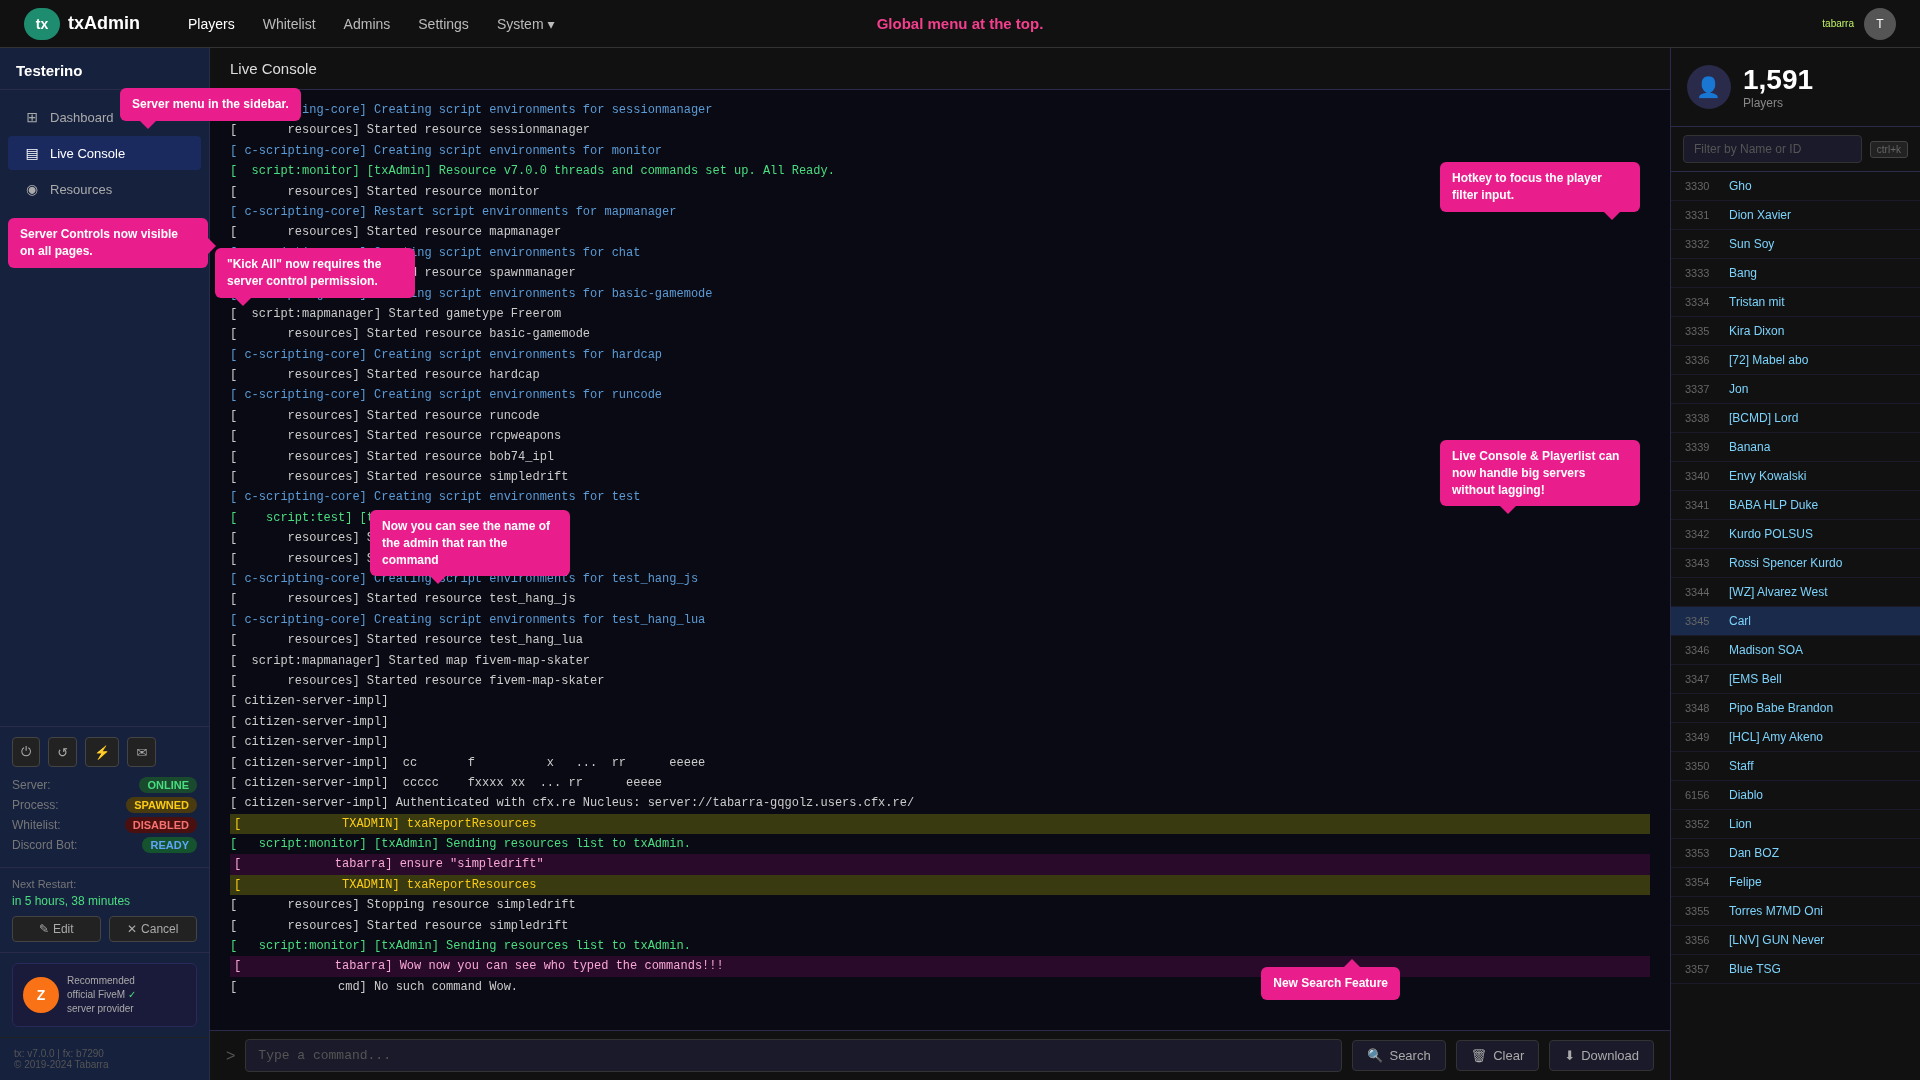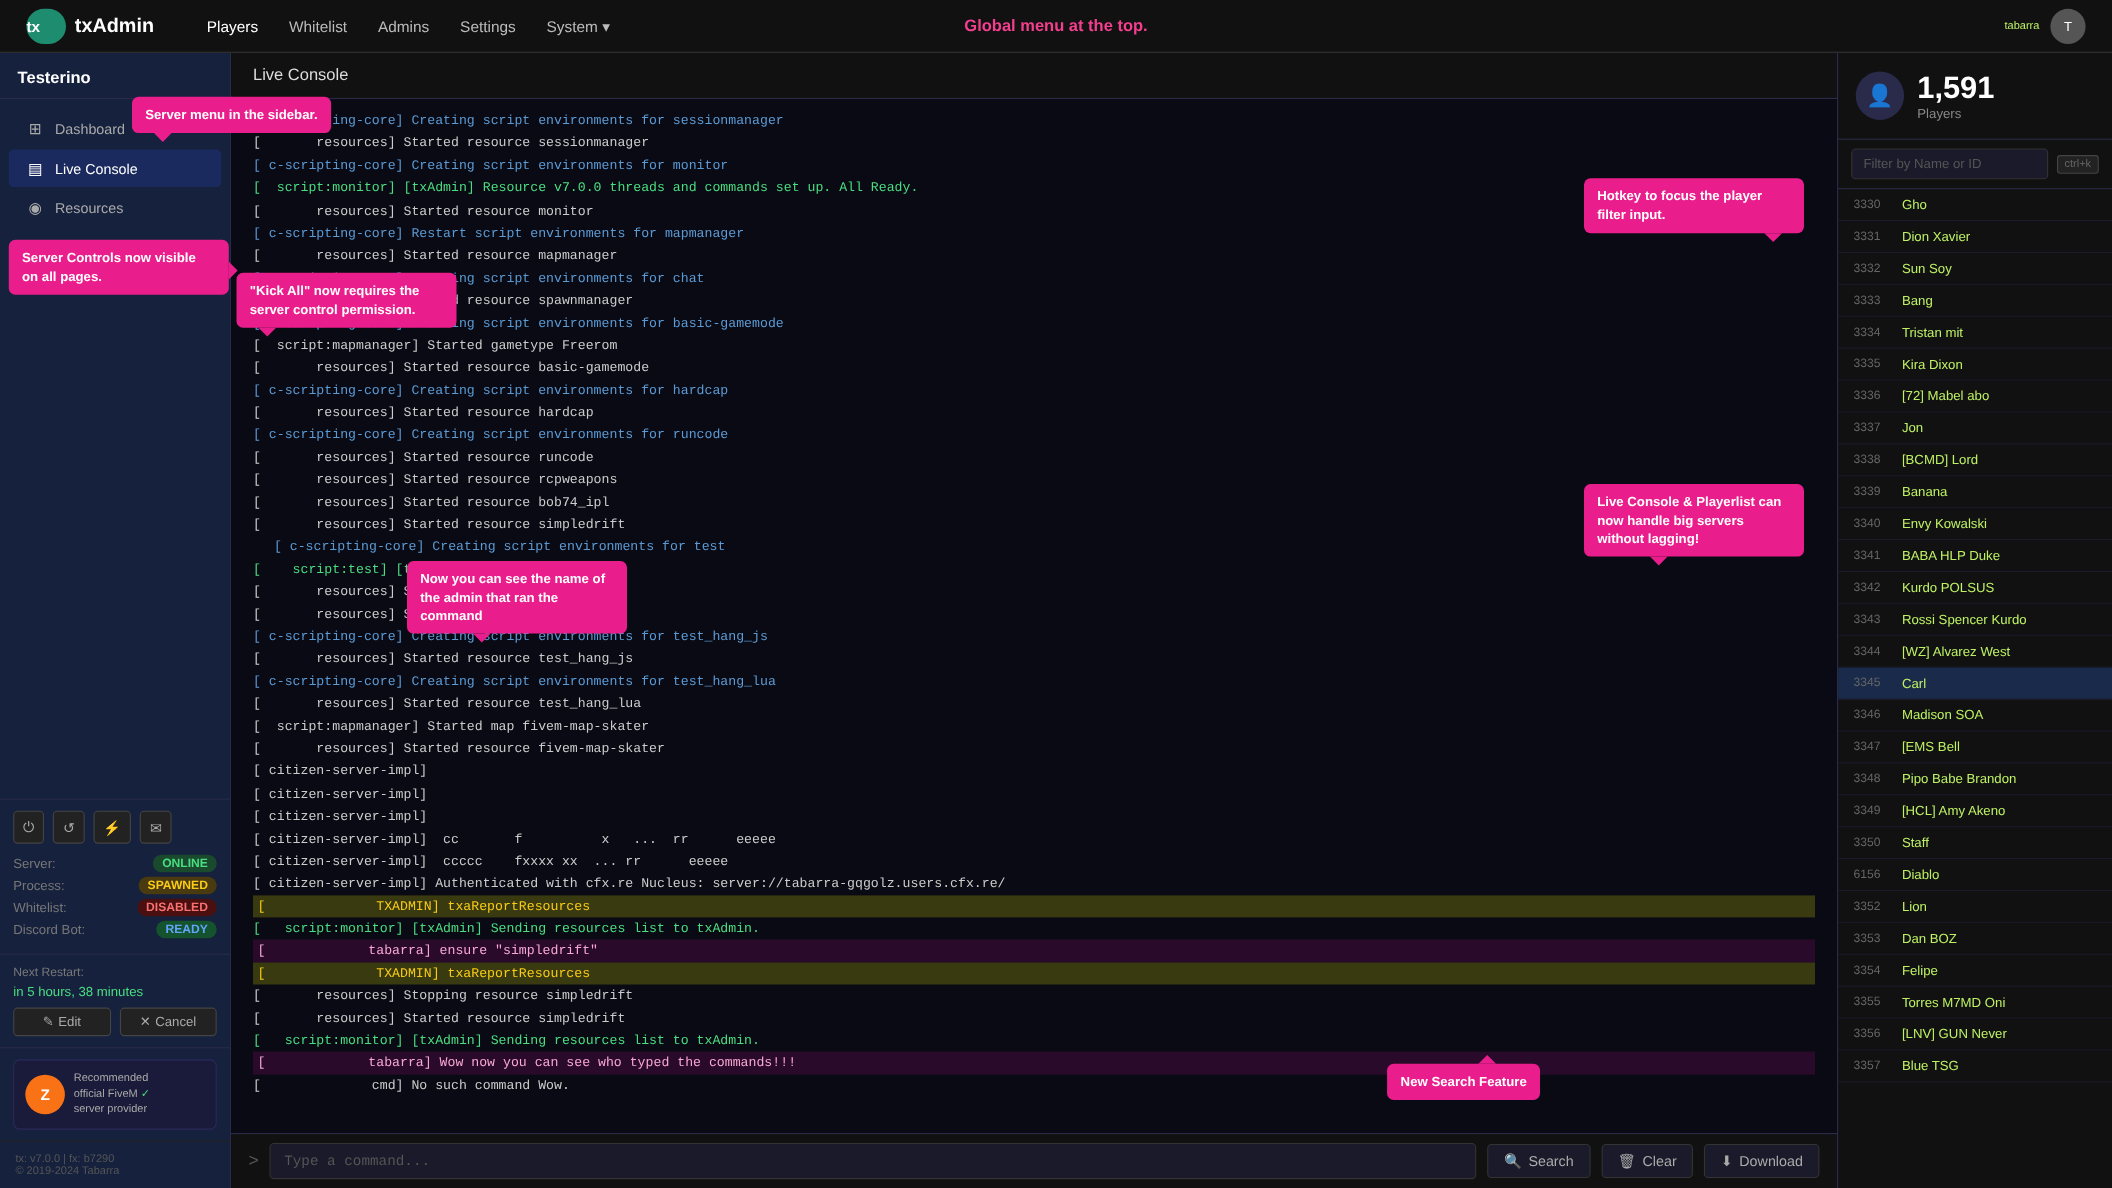--- a/index.html
+++ b/index.html
@@ -4,21 +4,21 @@
   <style>
     * { box-sizing: border-box; margin: 0; padding: 0; }
     body { font-family: 'Segoe UI', sans-serif; background: #1a1a2e; color: #ccc; font-size: 13px; overflow: hidden; width: 1920px; height: 1080px; }
 
     
     .topnav {
       display: flex; align-items: center; background: #111; height: 48px;
       padding: 0 24px; gap: 32px; border-bottom: 1px solid #333; position: relative;
     }
     .logo { display: flex; align-items: center; gap: 8px; margin-right: 16px; }
-    .logo-icon { width: 36px; height: 32px; background: #1e8c6e; border-radius: 16px; display: flex; align-items: center; color: #fff; font-weight: bold; font-size: 14px; }
+    .logo-icon { width: 36px; height: 32px; background: #1e8c6e; border-radius: 16px; display: flex; align-items: center; justify-content: center; color: #fff; font-weight: bold; font-size: 14px; }
     .logo-text { color: #fff; font-size: 18px; font-weight: bold; }
     .nav-links { display: flex; gap: 28px; }
     .nav-link { color: #bbb; cursor: pointer; font-size: 14px; padding: 4px 0; }
     .nav-link.active { color: #fff; }
     .nav-link.system { display: flex; align-items: center; gap: 4px; }
     .global-menu-label {
       position: absolute; left: 50%; transform: translateX(-50%);
       color: #f43f8e; font-size: 15px; font-weight: bold;
     }
     .user-area { margin-left: auto; display: flex; align-items: center; gap: 10px; }
@@ -144,21 +144,21 @@
       padding: 2px 6px; border-radius: 3px;
     }
 
     .player-list { flex: 1; overflow-y: auto; }
     .player-item {
       display: flex; align-items: center; padding: 7px 14px;
       border-bottom: 1px solid #1a1a2a; cursor: pointer; gap: 8px;
     }
     .player-item.selected { background: #1a2a4a; }
     .player-id { color: #666; font-size: 11px; width: 36px; flex-shrink: 0; }
-    .player-name { color: #bef264; font-size: 12px; flex: 1; overflow: hidden; text-overflow: ellipsis; white-space: nowrap; }
+    .player-name { color: #7dd3fc; font-size: 12px; flex: 1; overflow: hidden; text-overflow: ellipsis; white-space: nowrap; }
 
     
     .annotation {
       position: absolute; background: #e91e8c; color: #fff; font-size: 12px;
       font-weight: bold; padding: 8px 12px; border-radius: 6px; max-width: 200px;
       line-height: 1.4; z-index: 100; pointer-events: none;
     }
     .annotation::after {
       content: ''; position: absolute; border: 8px solid transparent;
     }
@@ -302,21 +302,21 @@
         <div class="console-line" style="color: rgb(91, 155, 213);">[ c-scripting-core] Creating script environments for basic-gamemode</div>
         <div class="console-line">[  script:mapmanager] Started gametype Freerom</div>
         <div class="console-line">[       resources] Started resource basic-gamemode</div>
         <div class="console-line" style="color: rgb(91, 155, 213);">[ c-scripting-core] Creating script environments for hardcap</div>
         <div class="console-line">[       resources] Started resource hardcap</div>
         <div class="console-line" style="color: rgb(91, 155, 213);">[ c-scripting-core] Creating script environments for runcode</div>
         <div class="console-line">[       resources] Started resource runcode</div>
         <div class="console-line">[       resources] Started resource rcpweapons</div>
         <div class="console-line">[       resources] Started resource bob74_ipl</div>
         <div class="console-line">[       resources] Started resource simpledrift</div>
-        <div class="console-line" style="color: rgb(91, 155, 213); margin-left: 19px;">[ c-scripting-core] Creating script environments for test</div>
+        <div class="console-line" style="color: rgb(91, 155, 213);">[ c-scripting-core] Creating script environments for test</div>
         <div class="console-line" style="color: rgb(74, 222, 128);">[    script:test] [test_fxadmin] Starting...</div>
         <div class="console-line">[       resources] Started resource test</div>
         <div class="console-line">[       resources] Started resource bananagun</div>
         <div class="console-line" style="color: rgb(91, 155, 213);">[ c-scripting-core] Creating script environments for test_hang_js</div>
         <div class="console-line">[       resources] Started resource test_hang_js</div>
         <div class="console-line" style="color: rgb(91, 155, 213);">[ c-scripting-core] Creating script environments for test_hang_lua</div>
         <div class="console-line">[       resources] Started resource test_hang_lua</div>
         <div class="console-line">[  script:mapmanager] Started map fivem-map-skater</div>
         <div class="console-line">[       resources] Started resource fivem-map-skater</div>
         <div class="console-line">[ citizen-server-impl]</div>

